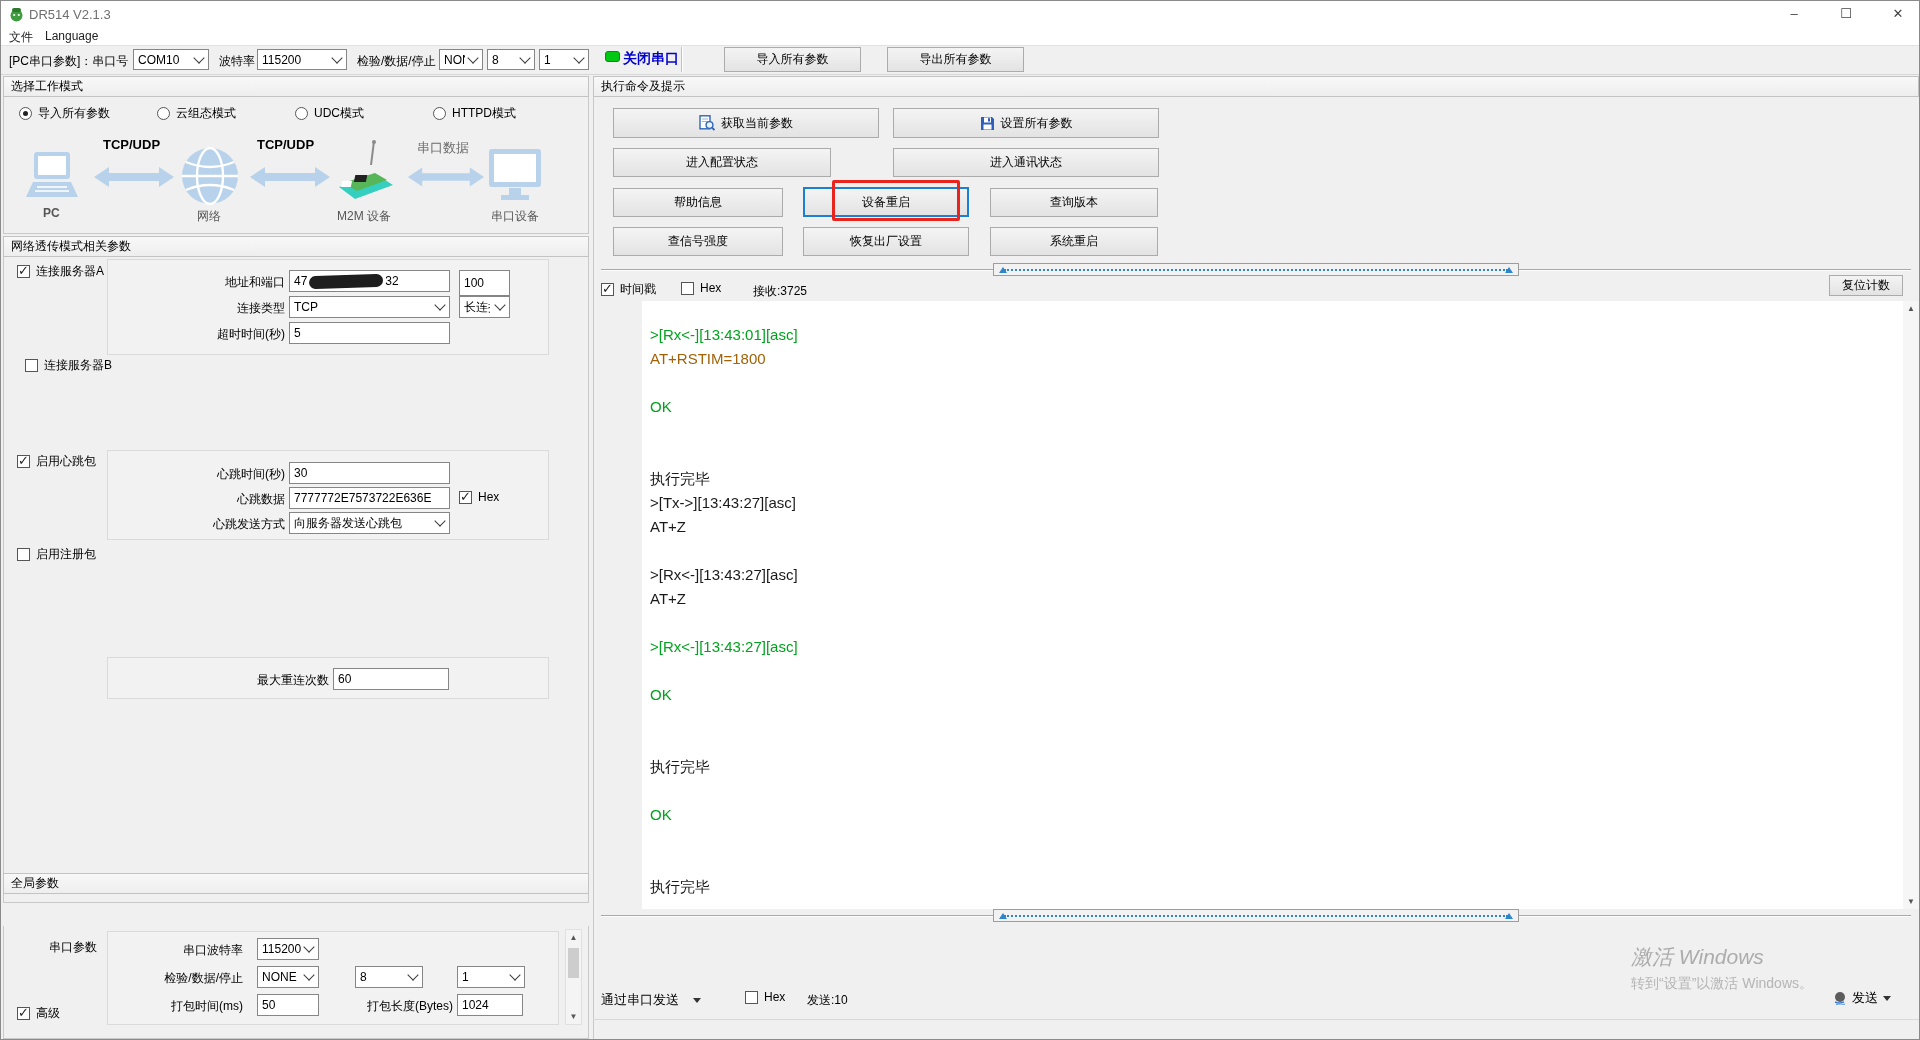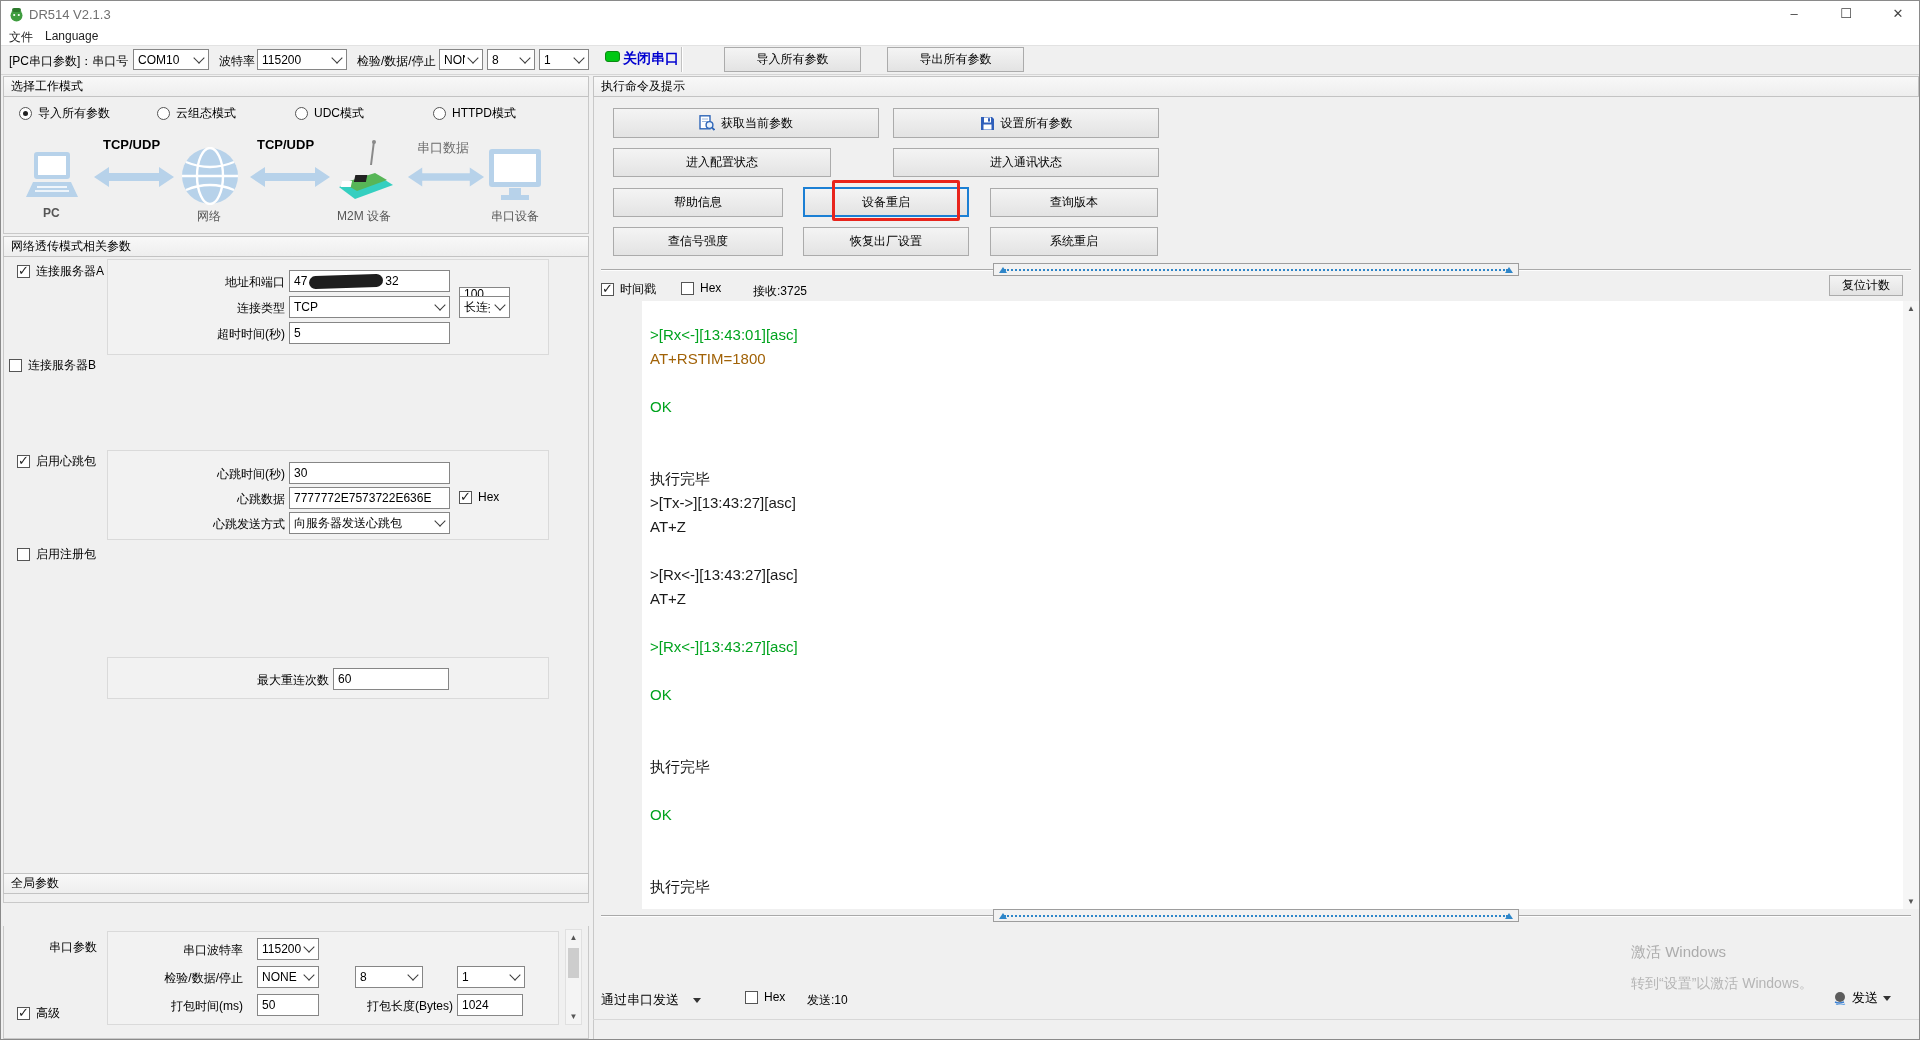--- a/index.html
+++ b/index.html
@@ -41,21 +41,21 @@
   .vthumb{position:absolute;left:2px;right:2px;background:#cdcdcd;}
   
   .logarea{background:#ffffff;margin-left:48px;}
   .logline{height:24px;line-height:24px;font-size:15px;white-space:pre;color:#1a1a1a;}
   .logline .green{color:#00a31e;}
   .logline .red{color:#a16207;}
   .logline .black{color:#1a1a1a;}
   
   .vsep{width:0;border-left:1px solid #c2c2c2;border-right:1px solid #ffffff;}
   .scribble{display:inline-block;width:74px;height:13px;background:#1e1e1e;border-radius:8px;transform:rotate(-2deg);margin:0 2px;}
-  .wm1{font-size:15px;color:#acacac;}
+  .wm1{font-size:21px;color:#acacac;font-style:italic;}
   .wm2{font-size:14px;color:#b5b5b5;}
   .redbox{border:3px solid #e8241c;border-radius:2px;pointer-events:none;z-index:40;}
   .dlabel{font-size:12px;color:#555;}
 </style>
 </head>
 <body>
 
 <div id="screen">
 
   <div class="abs titlebar">
@@ -193,34 +193,34 @@
     <span class="cb checked"></span>
     <span>连接服务器A</span>
   </div>
   <div class="abs inset" style="left:106px;top:258px;width:442px;height:96px"></div>
   <span class="abs rlab" style="left:180px;top:273px;width:104px">地址和端口</span>
   <div class="abs field" style="left:288px;top:269px;width:161px;height:22px">
     <span>47</span>
     <span class="scribble"></span>
     <span>32</span>
   </div>
-  <div class="abs field" style="left:458px;top:286px;width:51px;height:14px">100</div>
+  <div class="abs field" style="left:458px;top:269px;width:51px;height:26px">100</div>
   <span class="abs rlab" style="left:180px;top:299px;width:104px">连接类型</span>
   <div class="abs combo" style="left:288px;top:295px;width:161px;height:22px">
     <span class="ctext">TCP</span>
       <span class="chev"></span>
   </div>
   <div class="abs combo" style="left:458px;top:295px;width:51px;height:22px">
     <span class="ctext" style="width:26px">长连接</span>
       <span class="chev"></span>
   </div>
   <span class="abs rlab" style="left:180px;top:325px;width:104px">超时时间(秒)</span>
   <div class="abs field" style="left:288px;top:321px;width:161px;height:22px">5</div>
 
-  <div class="abs cbrow" style="left:8px;top:356px">
+  <div class="abs cbrow" style="left:24px;top:356px">
     <span class="cb"></span>
     <span>连接服务器B</span>
   </div>
 
   <div class="abs cbrow" style="left:16px;top:452px">
     <span class="cb checked"></span>
     <span>启用心跳包</span>
   </div>
   <div class="abs inset" style="left:106px;top:449px;width:442px;height:90px"></div>
   <span class="abs rlab" style="left:180px;top:465px;width:104px">心跳时间(秒)</span>

